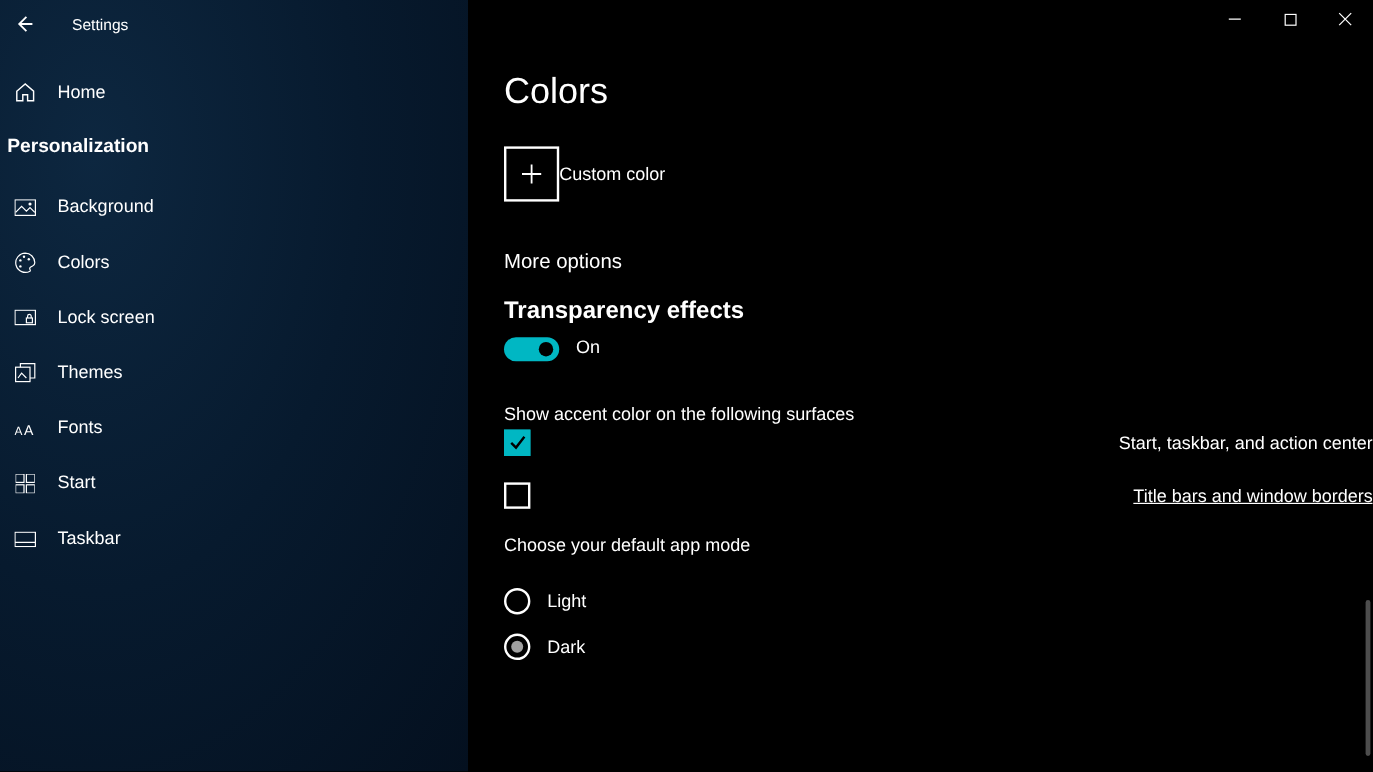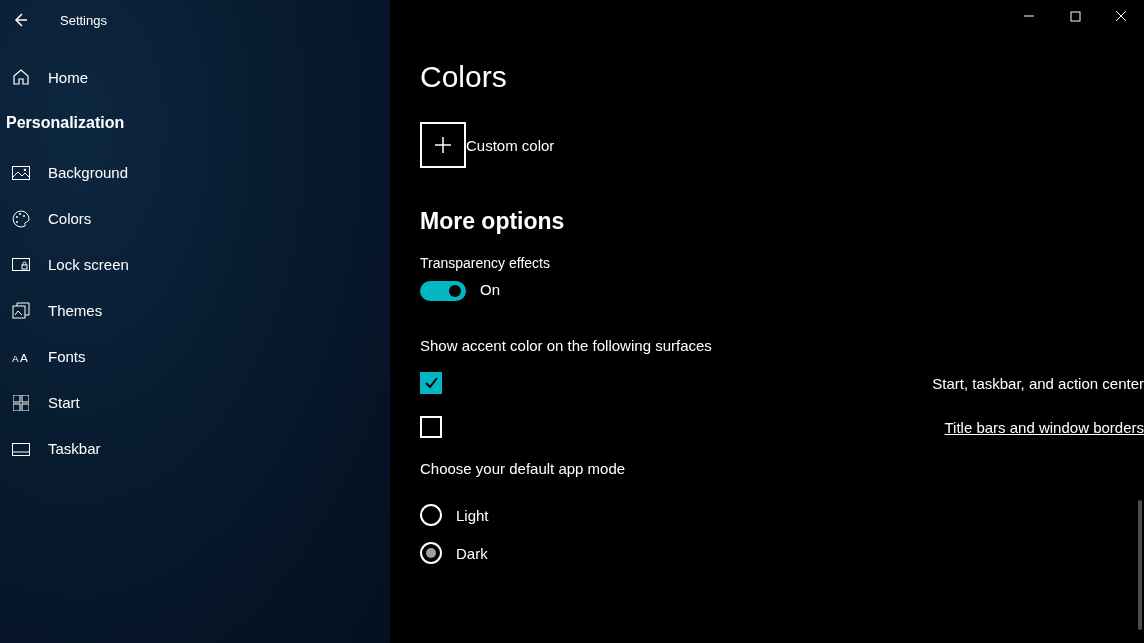--- a/index.html
+++ b/index.html
@@ -19,26 +19,26 @@
   .search-box input { flex: 1; background: transparent; border: none; outline: none; color: #fff; font-size: 15px; }
   .search-box input::placeholder { color: #8a98a7; }
   .section-header { font-size: 16px; font-weight: 700; padding: 6px 6px 18px 6px; }
   .nav-list { display: flex; flex-direction: column; }
   .nav-item { display: flex; align-items: flex-start; gap: 18px; padding: 14px 12px; cursor: pointer; }
   .nav-item .icon { width: 18px; height: 18px; display: flex; align-items: center; justify-content: center; }
   .content { flex: 1; background: #000; padding: 60px 0 0 30px; overflow: hidden; }
   .page-title { font-size: 30px; font-weight: 400; margin-bottom: 28px; }
   .custom-row { display: flex; align-items: center; margin-bottom: 40px; }
   .plus-box { width: 46px; height: 46px; border: 2px solid #fff; display: flex; align-items: center; justify-content: center; cursor: pointer; }
-  .sub-header { font-size: 23px; font-weight: 700; margin-bottom: 20px; }
-  .setting-label { font-size: 14px; margin-bottom: 10px; }
+  .sub-header { font-size: 17px; font-weight: 400; margin-bottom: 20px; }
+  .setting-label { font-size: 20px; margin-bottom: 10px; font-weight: bold; }
   .toggle-row { display: flex; align-items: flex-start; gap: 14px; margin-bottom: 36px; }
   .toggle { width: 46px; height: 20px; border-radius: 10px; background: #00b7c3; position: relative; cursor: pointer; }
   .toggle .knob { position: absolute; width: 12px; height: 12px; background: #000; border-radius: 50%; top: 4px; right: 5px; }
-  .accent-label { font-size: 15px; margin-bottom: 18px; }
+  .accent-label { font-size: 15px; margin-bottom: 4px; }
   .check-row { display: flex; align-items: center; gap: 14px; margin-bottom: 22px; cursor: pointer; justify-content: space-between; }
   .checkbox { width: 22px; height: 22px; border: 2px solid #fff; display: flex; align-items: center; justify-content: center; }
   .checkbox.checked { background: #00b7c3; border-color: #00b7c3; }
   .radio-row { display: flex; align-items: center; gap: 14px; margin-bottom: 16px; cursor: pointer; }
   .radio { width: 22px; height: 22px; border: 2px solid #fff; border-radius: 50%; display: flex; align-items: center; justify-content: center; }
   .radio .dot { width: 10px; height: 10px; border-radius: 50%; background: #a0a0a0; }
   .section-gap { margin-top: 10px; margin-bottom: 27px; }
   .scrollbar-track { position: absolute; right: 2px; top: 500px; width: 4px; height: 130px; background: #4d4d4d; border-radius: 2px; }
   svg { display: block; }
 </style>

